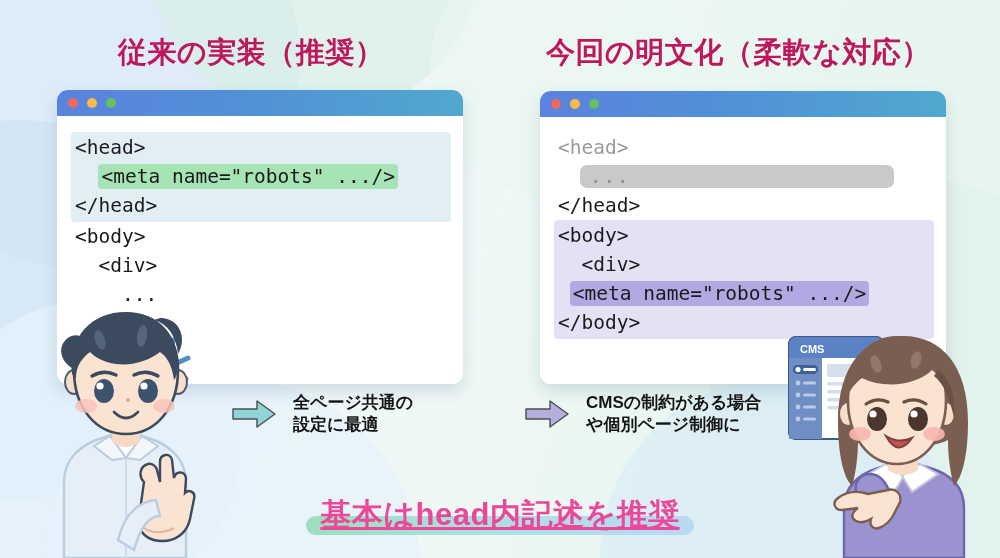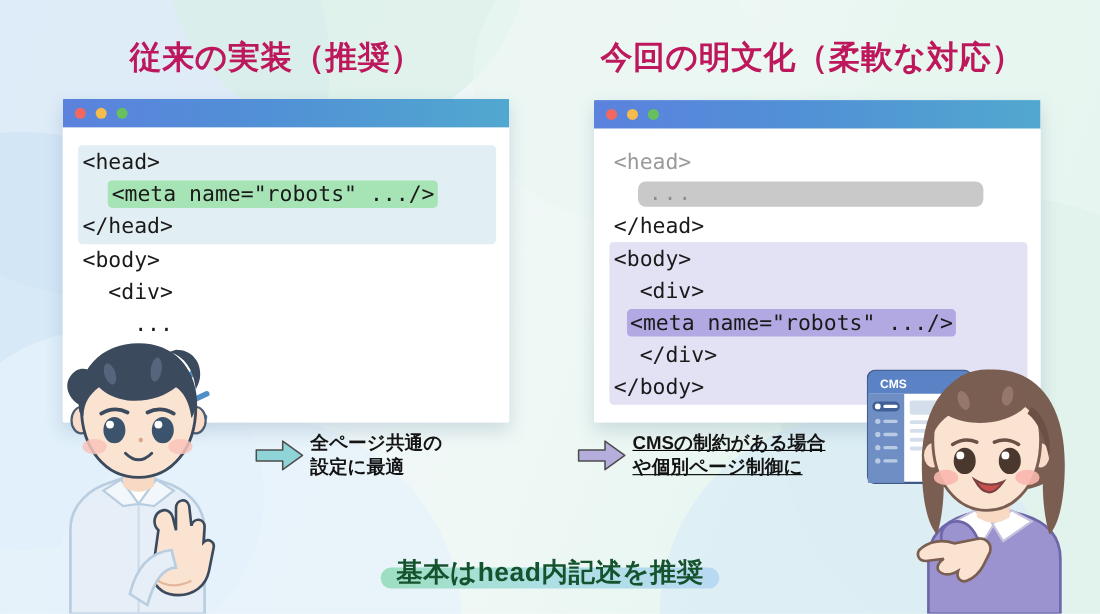--- a/index.html
+++ b/index.html
@@ -97,21 +97,21 @@
     color: #be185d;
     letter-spacing: .5px;
     white-space: nowrap;
   }
   #title-left  { left: 118px; top: 33px; }
   #title-right { left: 535px; top: 33px; margin-left: 11px; }
 
   
   .window {
     position: absolute;
-    border-radius: 1px;
+    border-radius: 11px;
     overflow: hidden;
     box-shadow: 0 7px 16px rgba(70,110,140,.20);
     background: #ffffff;
   }
   #window-left  { left: 57px;  top: 90px; width: 406px; height: 294px; }
   #window-right { left: 540px; top: 91px; width: 406px; height: 293px; }
 
   .titlebar {
     height: 26px;
     background: linear-gradient(90deg, #5b82dd 0%, #5190d6 45%, #51a8cf 100%);
@@ -171,24 +171,24 @@
     color: #8e8e8e;
     letter-spacing: 2px;
     line-height: 1;
   }
 
   
   .caption-group {
     position: absolute;
     display: flex;
     align-items: center;
-    gap: 5px;
+    gap: 16px;
   }
   #caption-left  { left: 231px; top: 392px; }
-  #caption-right { left: 524px; top: 392px; text-decoration: underline; }
+  #caption-right { left: 524px; top: 392px; }
 
   .arrow-svg { display: block; flex: none; }
 
   .caption-text {
     font-size: 17px;
     font-weight: bold;
     line-height: 1.28;
     color: #141414;
     white-space: pre-line;
   }
@@ -210,24 +210,25 @@
     left: 0; right: 0;
     bottom: 1px;
     height: 19px;
     border-radius: 10px;
     background: linear-gradient(90deg, #9ddfc0 0%, #addfe3 48%, #b9d9f3 100%);
     z-index: 0;
   }
   .banner-text {
     position: relative;
     z-index: 1;
-    font-size: 24px;
+    font-size: 31px;
     font-weight: bold;
-    color: #14532d;
+    color: #ec4899;
     letter-spacing: .5px;
+    text-decoration: underline;
   }
 
   
   .character { position: absolute; }
   #character-boy  { left: 38px;  top: 296px; width: 176px; height: 262px; }
   #character-girl { left: 790px; top: 318px; width: 210px; height: 240px; }
   #cms-panel      { left: 788px; top: 336px; width: 96px;  height: 104px; }
 </style>
 </head>
 <body>
@@ -280,21 +281,20 @@
     <span class="dot green"></span>
   </div>
   <div class="code-area">
     <div class="code-line dim">&lt;head&gt;</div>
     <div class="bar-grey">...</div>
     <div class="code-line">&lt;/head&gt;</div>
     <div class="block block-purple">
       <div class="code-line">&lt;body&gt;</div>
       <div class="code-line">  <span>&lt;div&gt;</span></div>
       <div class="code-line"> <span class="hl hl-purple">&lt;meta name="robots" .../&gt;</span></div>
-      <div class="code-line">  <span>&lt;/div&gt;</span></div>
       <div class="code-line">&lt;/body&gt;</div>
     </div>
   </div>
 </div>
 
 <div class="caption-group" id="caption-right">
   <svg class="arrow-svg" width="46" height="30" viewBox="0 0 46 30">
     <path d="M2 10 H26 V2 L44 15 L26 28 V20 H2 Z" fill="#b5aedd" stroke="#4d4d4d" stroke-width="1.4" stroke-linejoin="round"></path>
   </svg>
   <div class="caption-text">CMSの制約がある場合

